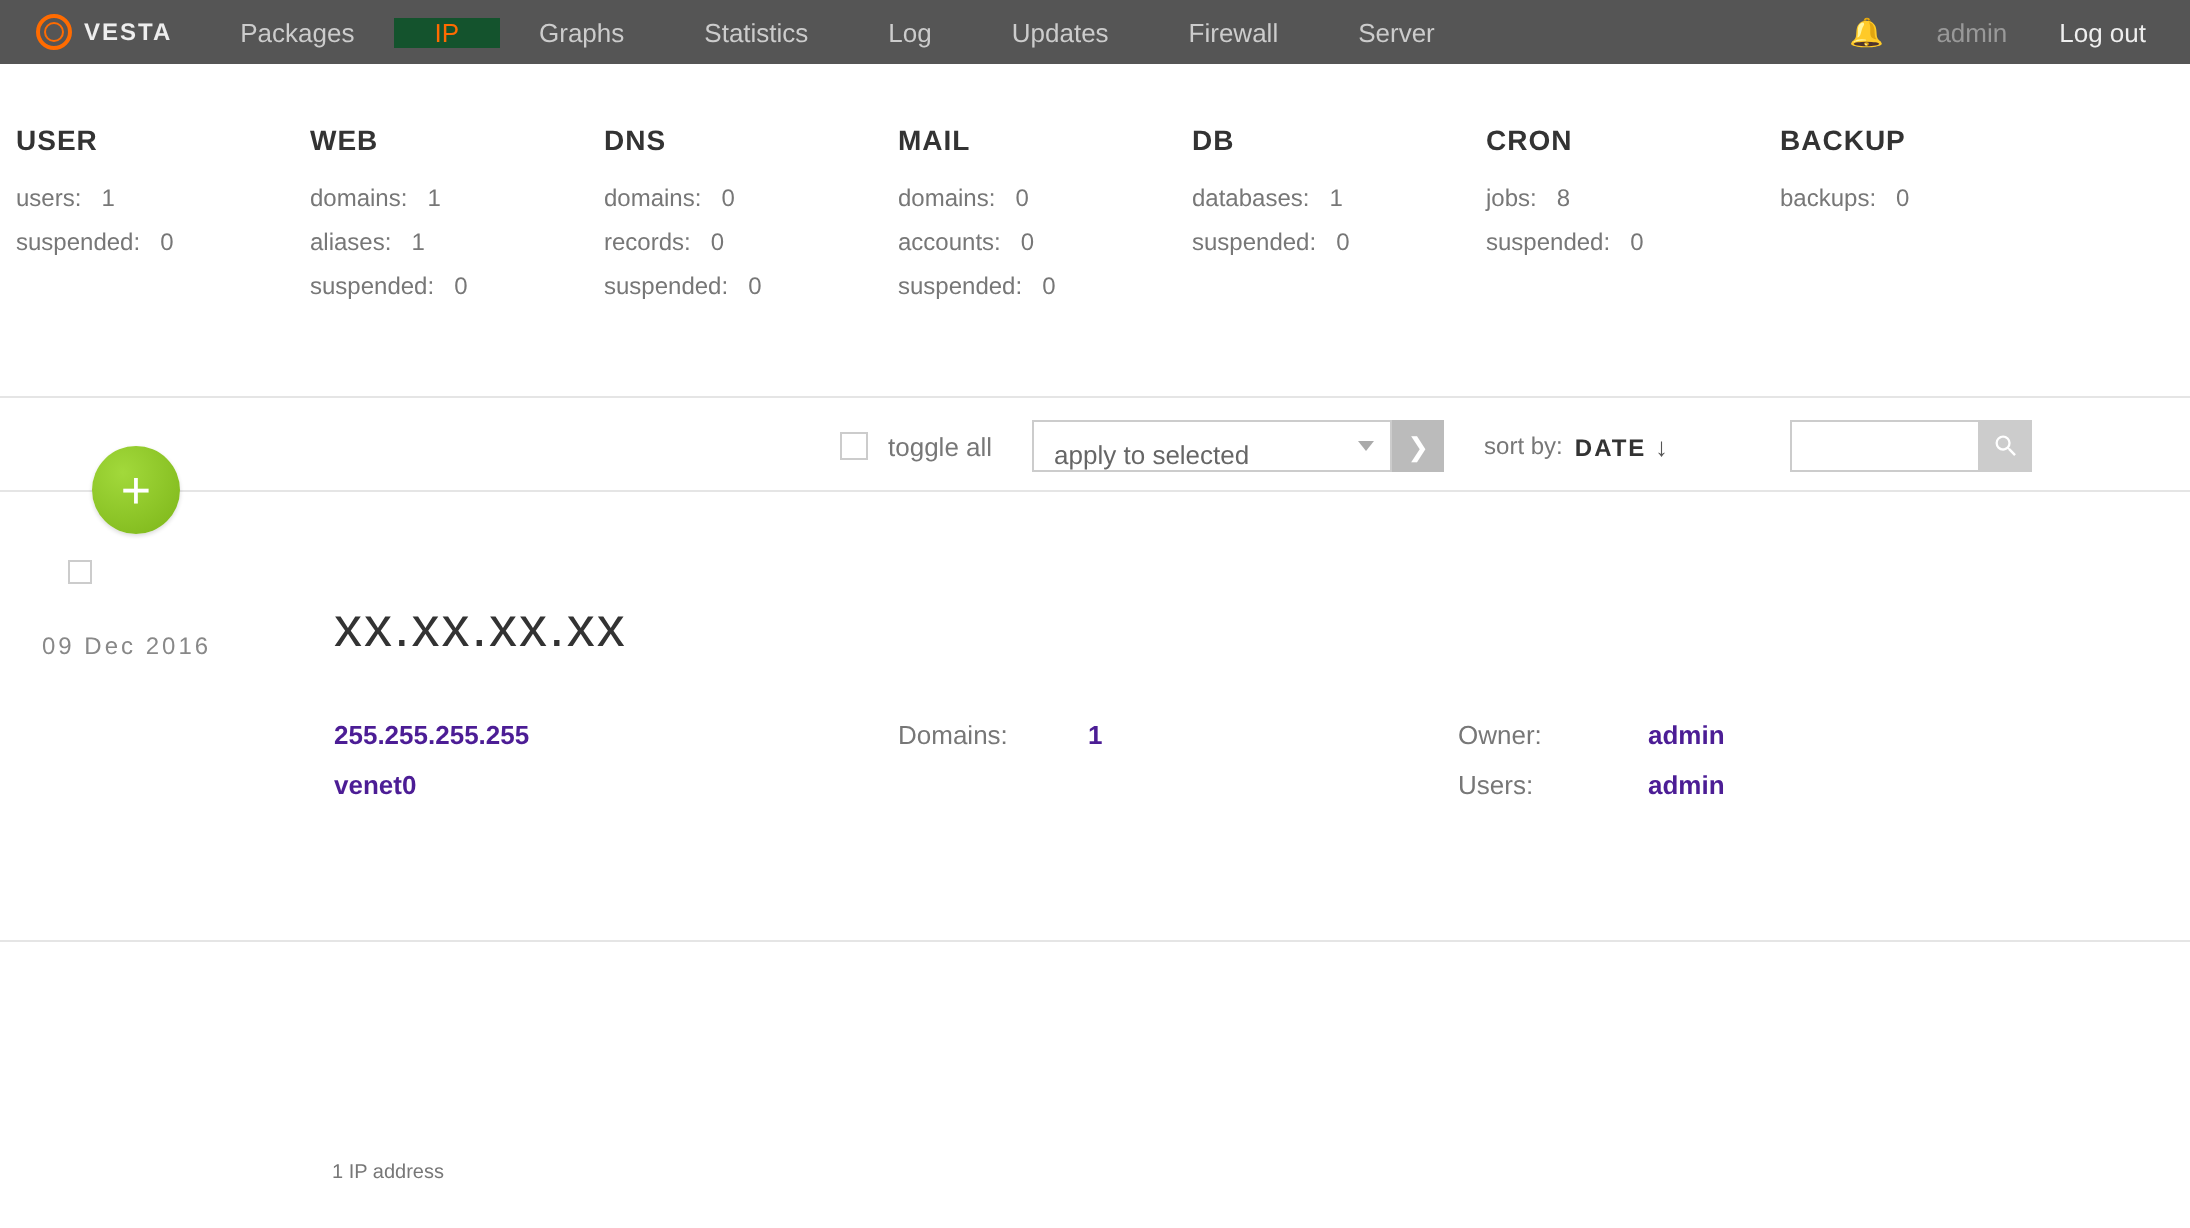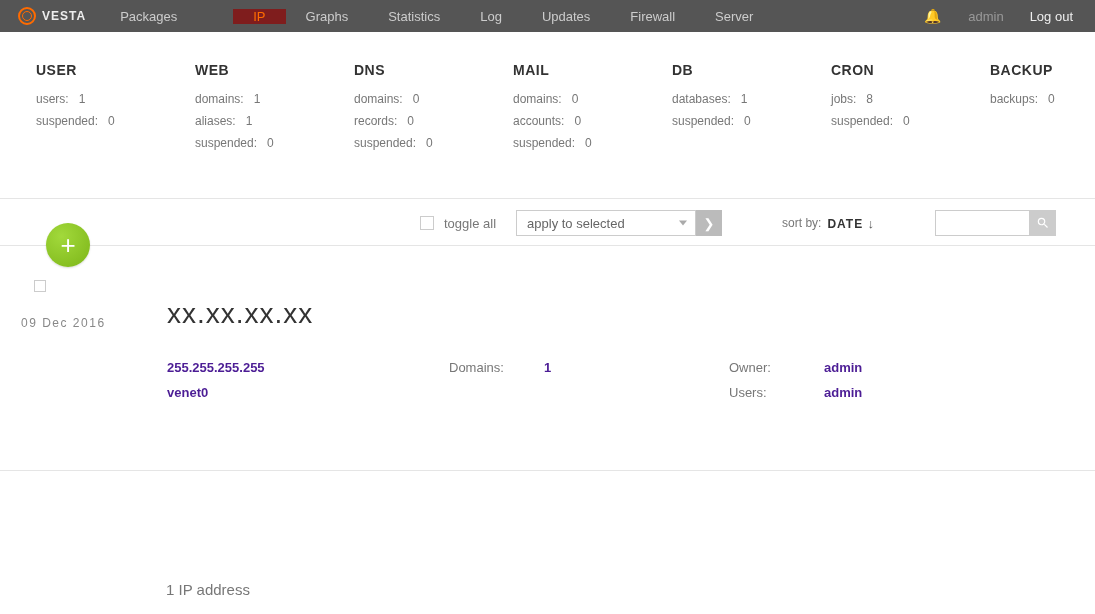--- a/index.html
+++ b/index.html
@@ -6,48 +6,48 @@
     body { font-family: Arial, Helvetica, sans-serif; font-size: 13px; color: #555; background: #fff; width: 1095px; }
 
     
     .topnav { background: #555; height: 32px; display: flex; align-items: center; }
     .logo { display: flex; align-items: center; padding: 0 14px 0 18px; gap: 6px; }
     .logo-ring { width: 18px; height: 18px; border: 2px solid #ff6b00; border-radius: 50%; display: flex; align-items: center; justify-content: center; }
     .logo-ring::after { content: ''; width: 8px; height: 8px; border: 1px solid #ff6b00; border-radius: 50%; }
     .logo-text { color: #eee; font-weight: bold; font-size: 12px; letter-spacing: 1px; }
     .nav-items { display: flex; }
     .nav-item { display: flex; align-items: center; padding: 0 20px; color: #ccc; font-size: 13px; cursor: pointer; }
-    .nav-item.active { background: #7f1d1d; color: #ff6b00; margin-left: 36px; }
+    .nav-item.active { background: #14532d; color: #ff6b00; }
     .nav-right { margin-left: auto; display: flex; align-items: center; padding-right: 22px; gap: 26px; }
     .bell { color: #9fb83b; font-size: 14px; cursor: pointer; }
     .user { color: #999; font-size: 13px; }
     .logout { color: #eee; font-size: 13px; cursor: pointer; }
 
     
-    .stats { display: flex; padding: 30px 20px 40px 36px; gap: 16px; }
+    .stats { display: flex; padding: 30px 20px 40px 8px; gap: 4px; }
     .stat-col { flex: 0 0 auto; width: 143px; }
     .stat-col:first-child { width: 143px; }
     .stat-title { font-size: 14px; color: #333; font-weight: bold; letter-spacing: 0.5px; margin-bottom: 14px; }
     .stat-line { font-size: 12px; color: #777; margin-bottom: 8px; }
     .stat-line .lbl { display: inline-block; }
     .stat-line .val { display: inline-block; margin-left: 10px; color: #777; }
 
     
     .toolbar-wrap { border-top: 1px solid #e5e5e5; border-bottom: 1px solid #e5e5e5; position: relative; height: 48px; }
     .add-btn { position: absolute; left: 46px; top: 24px; width: 44px; height: 44px; border-radius: 50%; background: radial-gradient(circle at 35% 30%, #a2d93b, #7cb518); display: flex; align-items: center; justify-content: center; cursor: pointer; box-shadow: 0 1px 2px rgba(0,0,0,0.15); }
     .add-btn span { color: #fff; font-size: 26px; line-height: 1; font-weight: 300; }
     .toolbar { display: flex; align-items: center; height: 48px; padding: 0 20px 0 420px; gap: 20px; }
     .toggle-box { width: 14px; height: 14px; border: 1px solid #ccc; background: #fff; cursor: pointer; }
     .toggle-label { color: #777; font-size: 13px; cursor: pointer; }
     .toggle-group { display: flex; align-items: center; gap: 10px; }
     .select-group { display: flex; align-items: center; }
-    .select-box { width: 180px; height: 26px; border: 1px solid #ccc; display: flex; align-items: center; padding: 0 10px; color: #666; font-size: 13px; position: relative; cursor: pointer; }
+    .select-box { width: 180px; height: 26px; border: 1px solid #ccc; display: flex; align-items: flex-end; padding: 0 10px; color: #666; font-size: 13px; position: relative; cursor: pointer; }
     .select-caret { position: absolute; right: 8px; top: 50%; transform: translateY(-50%); width: 0; height: 0; border-left: 4px solid transparent; border-right: 4px solid transparent; border-top: 5px solid #aaa; }
     .go-btn { width: 26px; height: 26px; background: #bbb; display: flex; align-items: center; justify-content: center; color: #fff; font-size: 13px; cursor: pointer; }
-    .sort-group { display: flex; align-items: center; gap: 6px; margin-left: 40px; }
+    .sort-group { display: flex; align-items: center; gap: 6px; }
     .sort-label { color: #777; font-size: 12px; }
     .sort-value { color: #333; font-size: 12px; font-weight: bold; letter-spacing: 1px; cursor: pointer; }
     .sort-arrow { color: #555; font-size: 13px; }
     .search-group { display: flex; align-items: center; margin-left: 40px; }
     .search-input { width: 95px; height: 26px; border: 1px solid #ccc; padding: 0 6px; font-size: 12px; outline: none; }
     .search-btn { width: 26px; height: 26px; background: #ccc; display: flex; align-items: center; justify-content: center; cursor: pointer; }
     .search-btn svg { width: 14px; height: 14px; fill: #fff; }
 
     
     .listing { padding: 34px 20px 0 34px; position: relative; }
@@ -59,21 +59,21 @@
     .item-col { flex: 0 0 auto; }
     .item-col.c1 { width: 282px; }
     .item-col.c2 { width: 280px; }
     .item-col.c3 { width: 280px; }
     .item-row { display: flex; margin-bottom: 10px; font-size: 13px; }
     .item-row .key { color: #777; width: 95px; }
     .item-row .bold { font-weight: bold; color: #4c1d95; }
     .item-row.single .bold { width: auto; }
 
     .divider2 { border-top: 1px solid #e5e5e5; margin-top: 60px; }
-    .footer { padding: 110px 0 0 166px; color: #777; font-size: 15px; }
+    .footer { padding: 110px 0 0 166px; color: #777; font-size: 10px; }
   </style>
 </head>
 <body>
 
 <div class="topnav">
   <div class="logo">
     <div class="logo-ring"></div>
     <span class="logo-text">VESTA</span>
   </div>
   <div class="nav-items">

